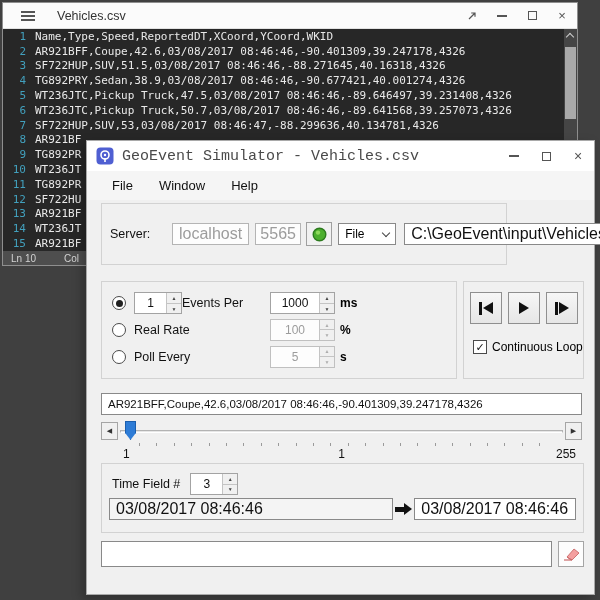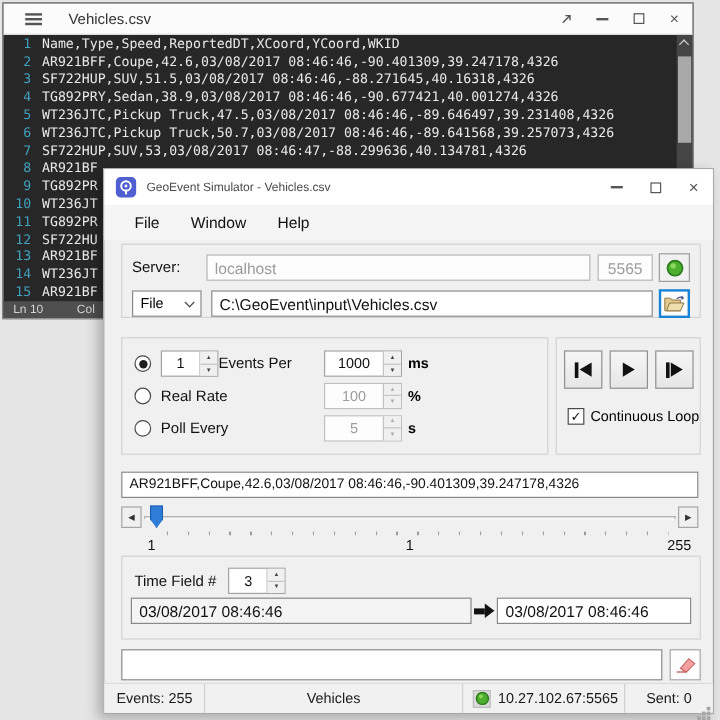--- a/index.html
+++ b/index.html
@@ -1,17 +1,17 @@
 <!DOCTYPE html>
 <html><head>
 <meta charset="utf-8">
 <style>
   * { margin:0; padding:0; box-sizing:border-box; }
   html,body { width:600px; height:600px; background:#fff; font-family:"Liberation Sans", sans-serif; }
-  .stage { position:relative; width:600px; height:600px; overflow:hidden; background:#e5e5e5; }
+  .stage { position:relative; width:600px; height:600px; overflow:hidden; background:#404040; }
 
   
   .editor { position:absolute; left:2px; top:2px; width:576px; height:264px; border:1px solid #8f8f8f; background:#272727; }
   .e-title { height:26px; background:#fbfbfb; display:flex; align-items:center; border-bottom:1px solid #e2e2e2; }
   .hamburger { width:14px; height:10px; margin-left:18px; border-top:2px solid #555; border-bottom:2px solid #555; position:relative; }
   .hamburger::after { content:""; position:absolute; left:0; top:2px; width:14px; height:2px; background:#555; }
   .e-title-text { margin-left:22px; font-size:12.5px; color:#333; }
   .e-ctrls { margin-left:auto; display:flex; align-items:center; height:100%; }
   .e-btn { width:30px; height:100%; display:flex; align-items:center; justify-content:center; color:#555; font-size:13px; }
   .ico-min { width:10px; height:2px; background:#555; }
@@ -23,36 +23,36 @@
   .lt { color:#e9e9e9; }
   .e-scroll { position:absolute; right:0; top:0; width:13px; height:100%; background:#454545; }
   .e-chev { position:absolute; top:5px; left:3px; width:6px; height:6px; border-left:1px solid #cfcfcf; border-top:1px solid #cfcfcf; transform:rotate(45deg); }
   .e-thumb { position:absolute; top:18px; left:1px; width:11px; height:72px; background:#a9a9a9; }
   .e-status { height:14px; background:#4e4e4e; display:flex; align-items:center; padding-left:8px; font-size:10px; color:#d3d3d3; }
   .e-status .col { margin-left:28px; }
 
   
   .sim { position:absolute; left:86px; top:140px; width:509px; height:455px; background:#f0f0f0; border:1px solid #a9a9a9; box-shadow:-4px 4px 10px rgba(0,0,0,0.25); }
   .s-title { height:30px; background:#fff; display:flex; align-items:center; padding-left:9px; }
-  .s-title-text { margin-left:8px; font-size:10px; color:#4a4a4a; }
+  .s-title-text { margin-left:8px; font-size:15px; color:#4a4a4a;font-family:Liberation Mono, monospace; }
   .s-ctrls { margin-left:auto; display:flex; height:100%; }
   .s-btn { width:32px; display:flex; align-items:center; justify-content:center; color:#555; font-size:14px; }
   .s-menu { height:29px; background:#f5f5f5; display:flex; align-items:center; padding-left:12px; font-size:13px; color:#111; }
   .menu-item { padding:4px 13px; }
 
   .grp { position:absolute; border:1px solid #d2d2d2; }
   .row { display:flex; align-items:center; }
   .lbl { font-size:12.5px; color:#111; }
 
-  .tb { border:1px solid #898989; background:#fff; height:22px; display:flex; align-items:center; padding:0 6px; font-size:13px; color:#111; overflow:hidden; white-space:nowrap; }
+  .tb { border:1px solid #898989; background:#fff; height:22px; display:flex; align-items:center; padding:0 6px; font-size:16px; color:#111; overflow:hidden; white-space:nowrap; }
   .tb.dim { color:#9c9c9c; border-color:#b4b4b4; background:#fdfdfd; }
   .tb.ro { background:#f4f4f4; }
 
   
-  #grp-server { left:14px; top:62px; width:483px; height:62px; padding:7px 8px; display:flex; flex-direction:column; gap:6px; }
+  #grp-server { left:14px; top:62px; width:406px; height:62px; padding:7px 8px; display:flex; flex-direction:row; gap:6px; }
   .srv-lbl { width:62px; flex:none; }
   .host-tb { flex:1; }
   .port-tb { width:46px; flex:none; margin-left:6px; justify-content:center; }
   .sq-btn { width:26px; height:24px; margin-left:5px; flex:none; border:1px solid #9f9f9f; background:#f1f1f1; display:flex; align-items:center; justify-content:center; }
   .folder-btn { border:2px solid #1883d7; background:#fdfdfd; }
   .sel { width:58px; flex:none; border:1px solid #898989; background:#fff; height:22px; display:flex; align-items:center; justify-content:space-between; padding:0 6px; font-size:12px; }
   .chev-dn { width:6px; height:6px; border-right:1.5px solid #444; border-bottom:1.5px solid #444; transform:rotate(45deg); margin-top:-3px; }
   .path-tb { flex:1; margin-left:8px; }
 
   
@@ -337,29 +337,14 @@
       <span class="tb log-tb"></span>
       <span class="clear-btn">
         <svg width="18" height="14" viewBox="0 0 18 14">
           <polygon points="5,10 12,2 17,6 10,13" fill="#f4a0a0" stroke="#c96a6a" stroke-width="0.9"></polygon>
           <polygon points="5,10 8,12.5 10,13" fill="#e27e7e" stroke="#c96a6a" stroke-width="0.6"></polygon>
           <line x1="2" y1="13" x2="10" y2="13" stroke="#c96a6a" stroke-width="1.2"></line>
         </svg>
       </span>
     </div>
 
-    <div id="statusbar">
-      <span class="seg seg1">Events: 255</span>
-      <span class="seg seg2">Vehicles</span>
-      <span class="seg seg3">
-        <span class="dot-wrap">
-          <svg width="12" height="12" viewBox="0 0 12 12">
-              <circle cx="6" cy="6" r="5" fill="#4caf2e" stroke="#2c7a1e" stroke-width="1.2"></circle>
-              <circle cx="4.8" cy="4.4" r="1.6" fill="#8ed95c"></circle>
-            </svg>
-        </span>
-        <span>10.27.102.67:5565</span>
-      </span>
-      <span class="seg seg4">Sent: 0</span>
-      <span class="grip"></span>
-    </div>
   </div>
 </div>
 
 </body></html>

